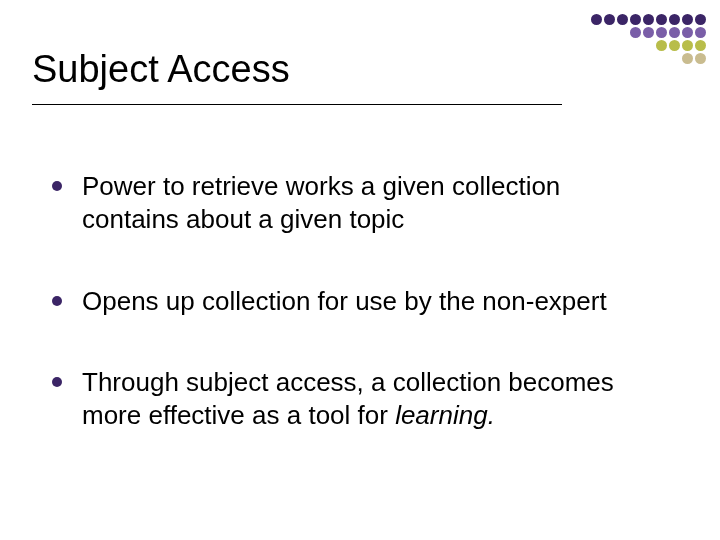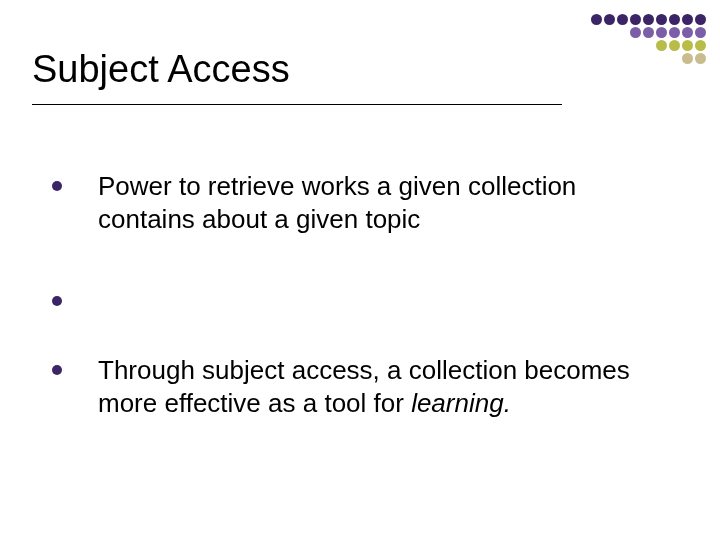--- a/index.html
+++ b/index.html
@@ -51,21 +51,20 @@
     border-radius: 50%;
     background: #3b2566;
     flex-shrink: 0;
     margin-top: 11px;
     margin-right: 20px;
   }
   .bullet-text {
     font-size: 26px;
     line-height: 1.28;
     color: #000;
-    margin-left: 16px;
   }
   .bullet-text em {
   }
   .dot-grid {
     position: absolute;
     right: 14px;
     top: 14px;
     display: flex;
     gap: 2px;
   }
@@ -87,20 +86,21 @@
 <div class="title">Subject Access</div>
 <div class="title-rule"></div>
 
 <div class="bullets">
   <div class="bullet-item">
     <div class="bullet-dot"></div>
     <div class="bullet-text">Power to retrieve works a given collection contains about a given topic</div>
   </div>
   <div class="bullet-item">
     <div class="bullet-dot"></div>
+    <div class="bullet-text">Opens up collection for use by the non-expert</div>
   </div>
   <div class="bullet-item">
     <div class="bullet-dot"></div>
     <div class="bullet-text"><span>Through subject access, a collection becomes more effective as a tool for </span><em>learning.</em></div>
   </div>
 </div>
 
 <div class="dot-grid" id="dot-grid">
       <div class="dot-col">
         <div class="dot" style="background: rgb(59, 37, 102);"></div>

